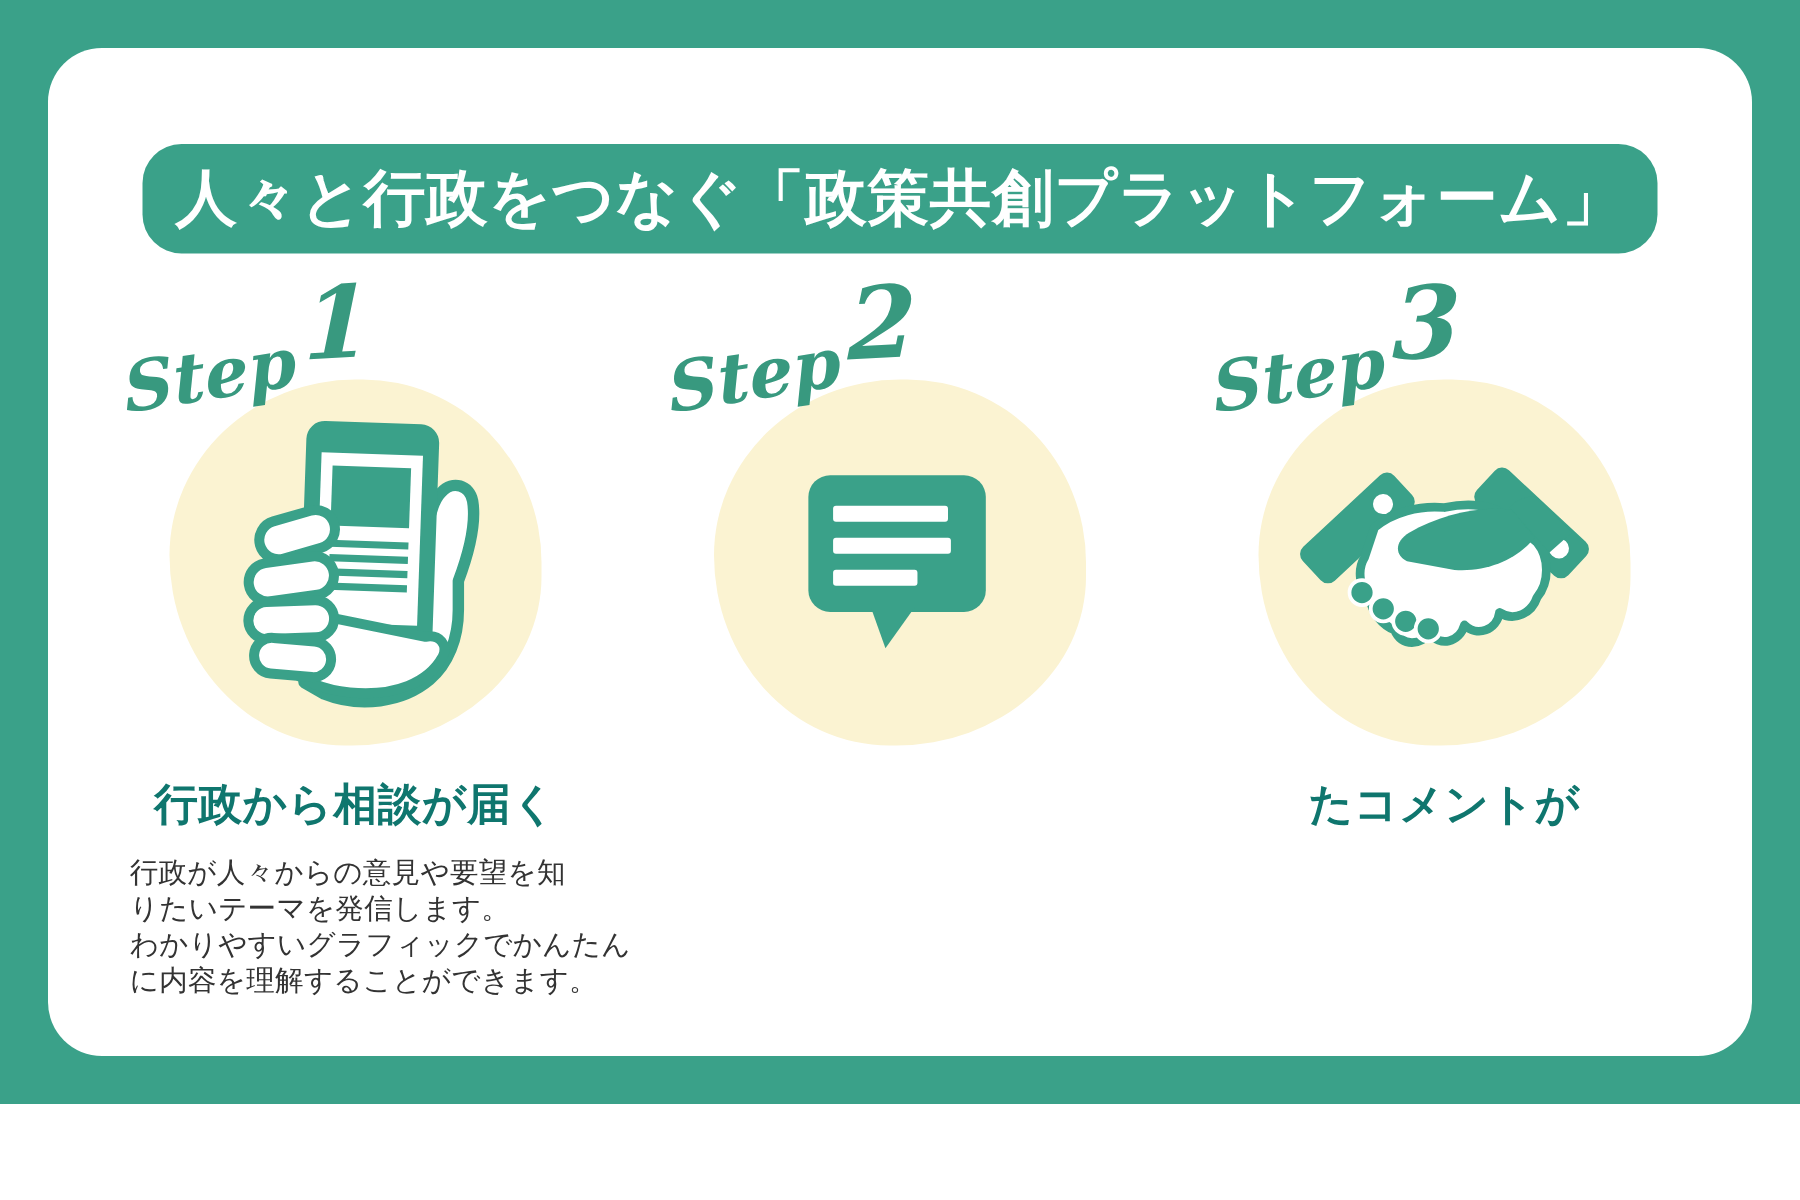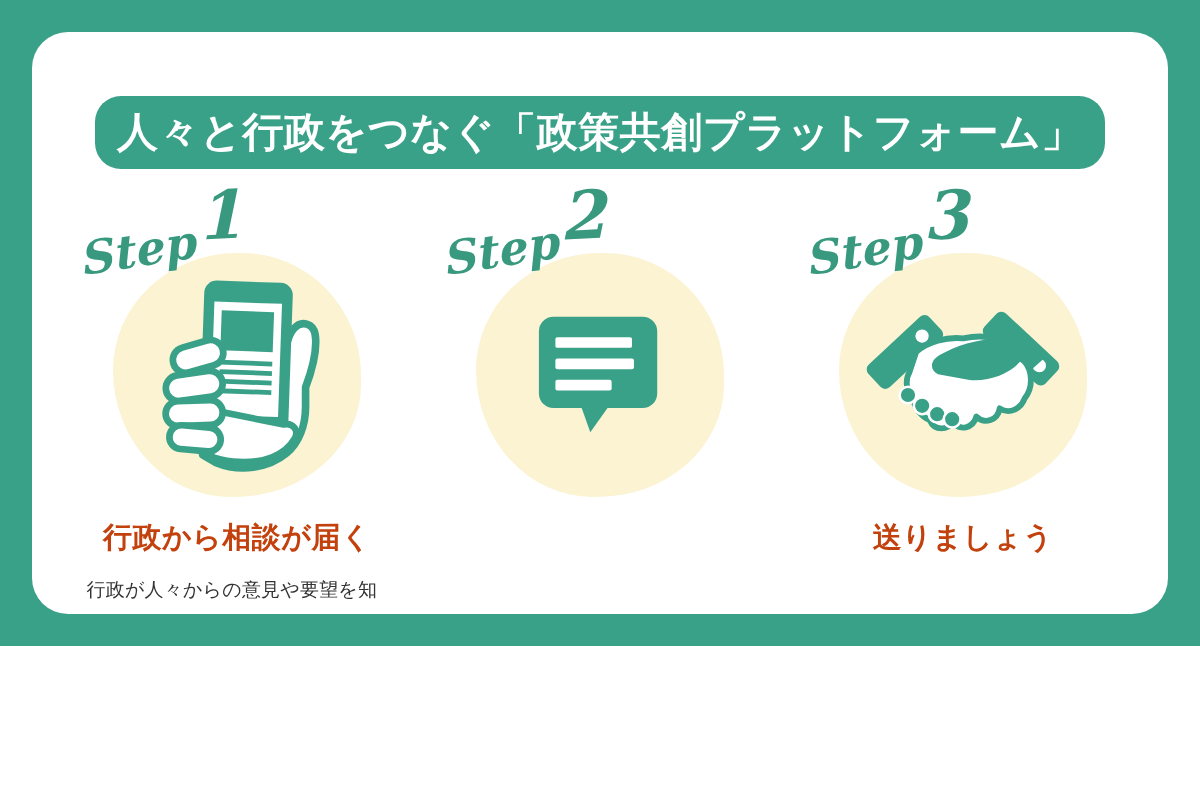--- a/index.html
+++ b/index.html
@@ -2,21 +2,21 @@
 <html><head>
 <meta charset="utf-8">
 <style>
   html,body{margin:0;padding:0;}
   body{
     width:1200px;height:800px;
     font-family:"Liberation Sans",sans-serif;
     -webkit-font-smoothing:antialiased;
   }
   .frame{
-    width:1200px;height:646px;
+    width:1200px;height:736px;
     background:#3AA189;
     box-sizing:border-box;
     padding:32px;
   }
   .card{
     width:100%;height:100%;
     background:#FFFFFF;
     border-radius:36px;
     box-sizing:border-box;
     padding-top:64px;
@@ -72,31 +72,31 @@
     margin:26px auto 0;
     background:#FBF3D2;
     border-radius:51% 49% 52% 48% / 49% 51% 47% 53%;
     display:flex;align-items:center;justify-content:center;
     position:relative;z-index:1;
   }
   .step-title{
     margin:22px 0 16px;
     font-size:29px;
     font-weight:bold;
-    color:#c2410c;
+    color:#0f766e;
     text-align:center;
     letter-spacing:0.5px;
     white-space:nowrap;
     line-height:36px;
   }
   .step-desc{
     margin:14px auto 0;
     width:fit-content;
     font-size:19px;
-    line-height:37px;
+    line-height:24px;
     color:#333333;
     letter-spacing:0.2px;
     white-space:pre;
     text-align:left;
   }
 </style>
 </head>
 <body>
 
 <div class="frame">
@@ -180,18 +180,18 @@
             <path d="M176 36 C150 32 118 40 94 54 C82 61 82 72 92 77 L130 84 C158 86 182 74 194 58 Z" fill="#3AA189"></path>
 
             <g fill="#3AA189" stroke="#FFFFFF" stroke-width="3">
               <circle cx="56" cy="102" r="10"></circle>
               <circle cx="73" cy="115" r="10"></circle>
               <circle cx="91" cy="125" r="10"></circle>
               <circle cx="109" cy="131" r="10"></circle>
             </g>
           </svg>
         </div>
-        <h2 class="step-title">送りましょう</h2>
+        <h2 class="step-title">たコメントが</h2>
       </section>
 
     </div>
   </div>
 </div>
 
 </body></html>

